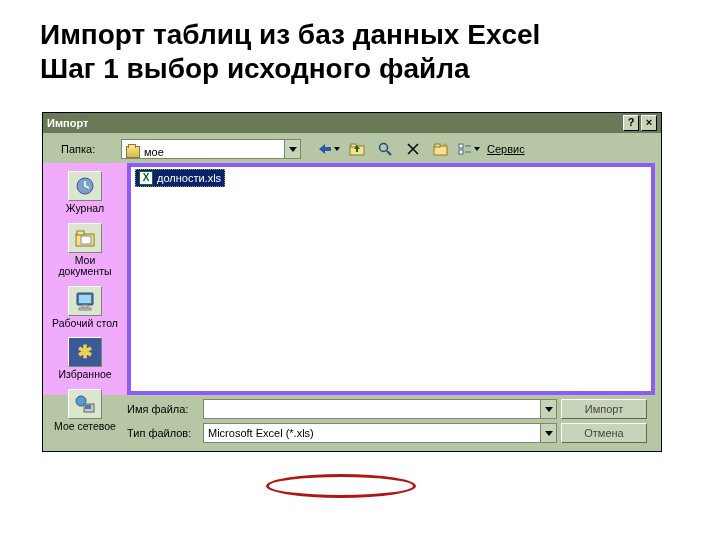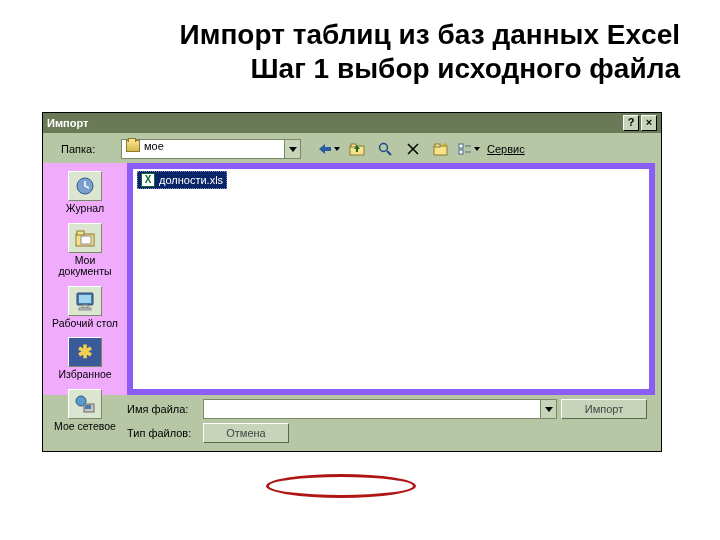--- a/index.html
+++ b/index.html
@@ -5,21 +5,21 @@
   * { box-sizing: border-box; margin: 0; padding: 0; }
   body {
     width: 720px;
     height: 540px;
     background: #ffffff;
     font-family: Tahoma, Arial, sans-serif;
     font-size: 11px;
     position: relative;
   }
   .slide-title {
-    text-align: right;
+    text-align: left;
     font-family: Arial, sans-serif;
     font-weight: bold;
     font-size: 28px;
     color: #000;
     padding: 18px 40px 10px 40px;
     line-height: 1.2;
   }
   .dialog {
     position: absolute;
     left: 42px;
@@ -60,21 +60,21 @@
     padding: 4px 6px 0 6px;
     gap: 4px;
   }
   .lbl-folder { width: 68px; padding-left:12px; color:#000; }
   .folder-dd {
     width: 180px;
     height: 20px;
     background: #fff;
     border: 1px solid #7a8a68;
     display: flex;
-    align-items: flex-start;
+    align-items: flex-end;
     padding-left: 4px;
     position: relative;
   }
   .folder-dd .fico {
     width: 14px; height: 12px;
     background: linear-gradient(#f7e28b,#d6b84a);
     border:1px solid #8a7a30;
     margin-right:4px;
     position:relative;
   }
@@ -127,21 +127,21 @@
     background:#dce5d0;
     border:1px solid #fff;
     border-right-color:#7a8a68;
     border-bottom-color:#7a8a68;
     display:flex; align-items:center; justify-content:center;
   }
   .place .lbl { font-size:10.5px; line-height:1.1; text-align:center; }
   .filepane {
     flex:1;
     background:#fff;
-    border:6px solid #8b5cf6;
+    border:4px solid #8b5cf6;
     margin:0 6px 0 0;
     position:relative;
     overflow:hidden;
   }
   .file-sel {
     position:absolute;
     left:4px; top:2px;
     background:#0a246a;
     color:#fff;
     padding:1px 3px;
@@ -331,20 +331,24 @@
       <div class="row">
         <span class="rlabel">Имя файла:</span>
         <div class="rinput">
           <span></span>
           <span class="dd-arrow"></span>
         </div>
         <div class="action-btn">Импорт</div>
       </div>
       <div class="row">
         <span class="rlabel">Тип файлов:</span>
+        <div class="rinput">
+          <span>Microsoft Excel (*.xls)</span>
+          <span class="dd-arrow"></span>
+        </div>
         <div class="action-btn">Отмена</div>
       </div>
     </div>
   </div>
 
 </div>
 
 <div class="oval-highlight"></div>
 
 </body></html>

